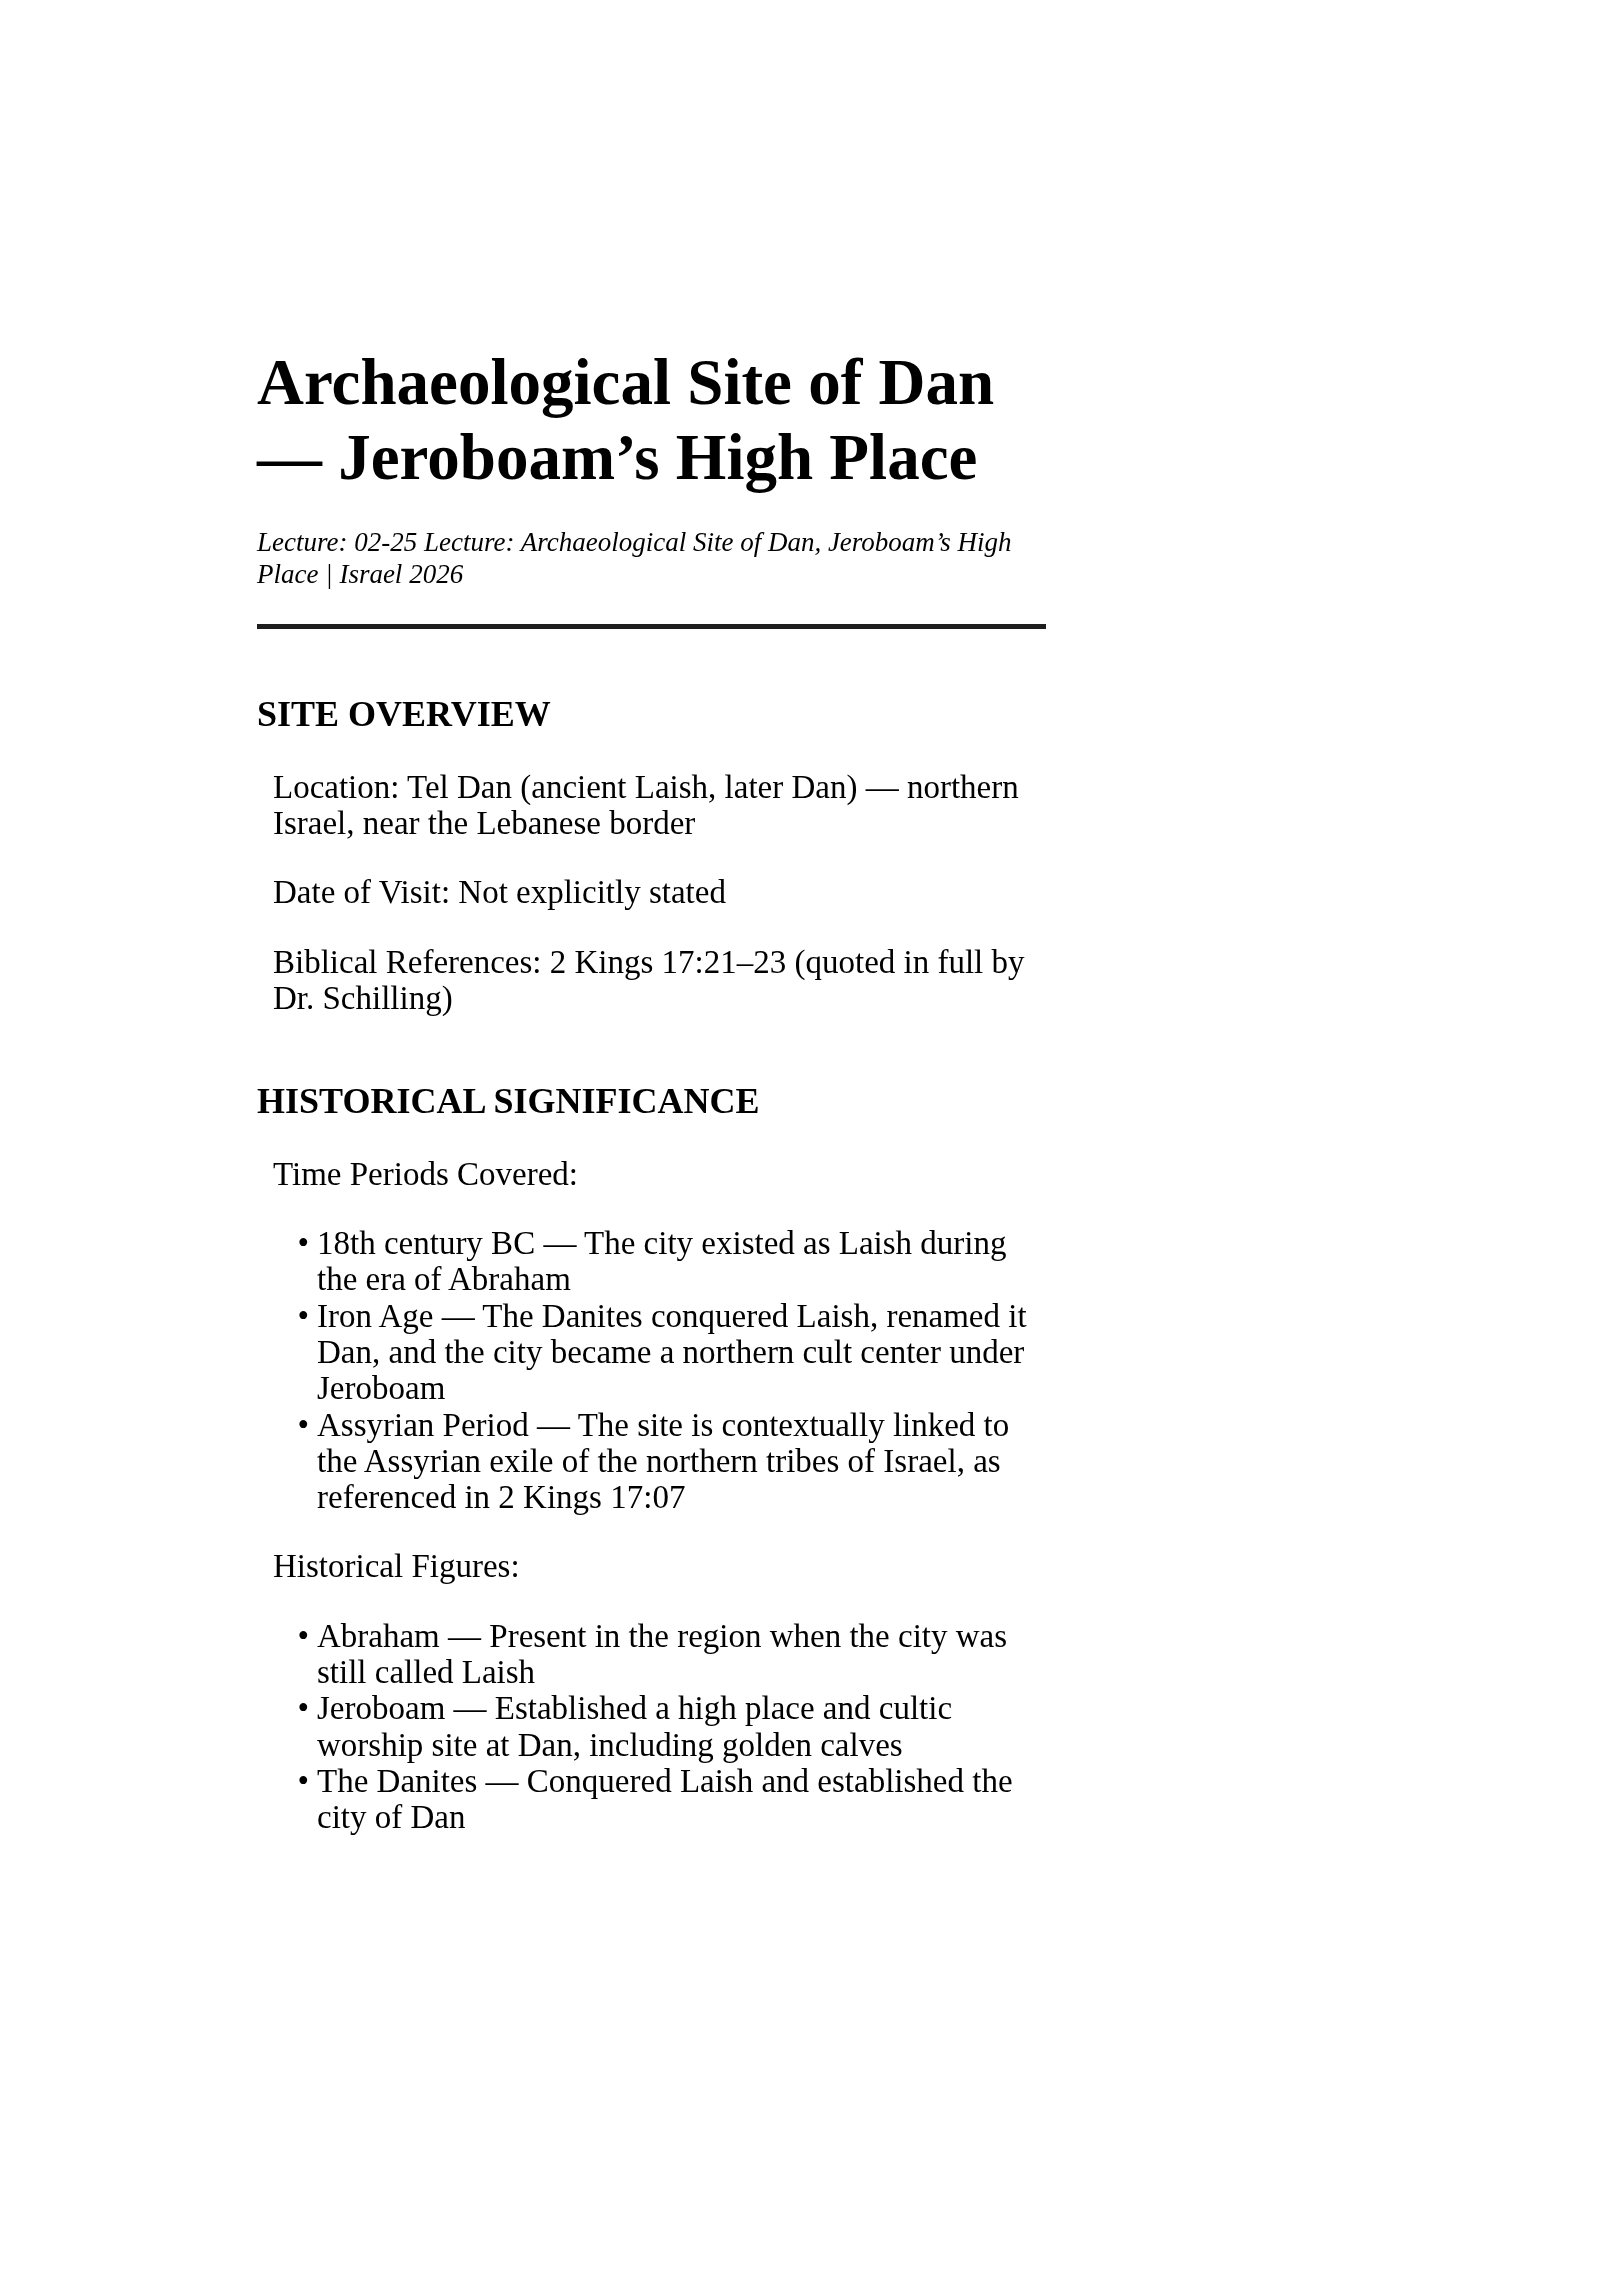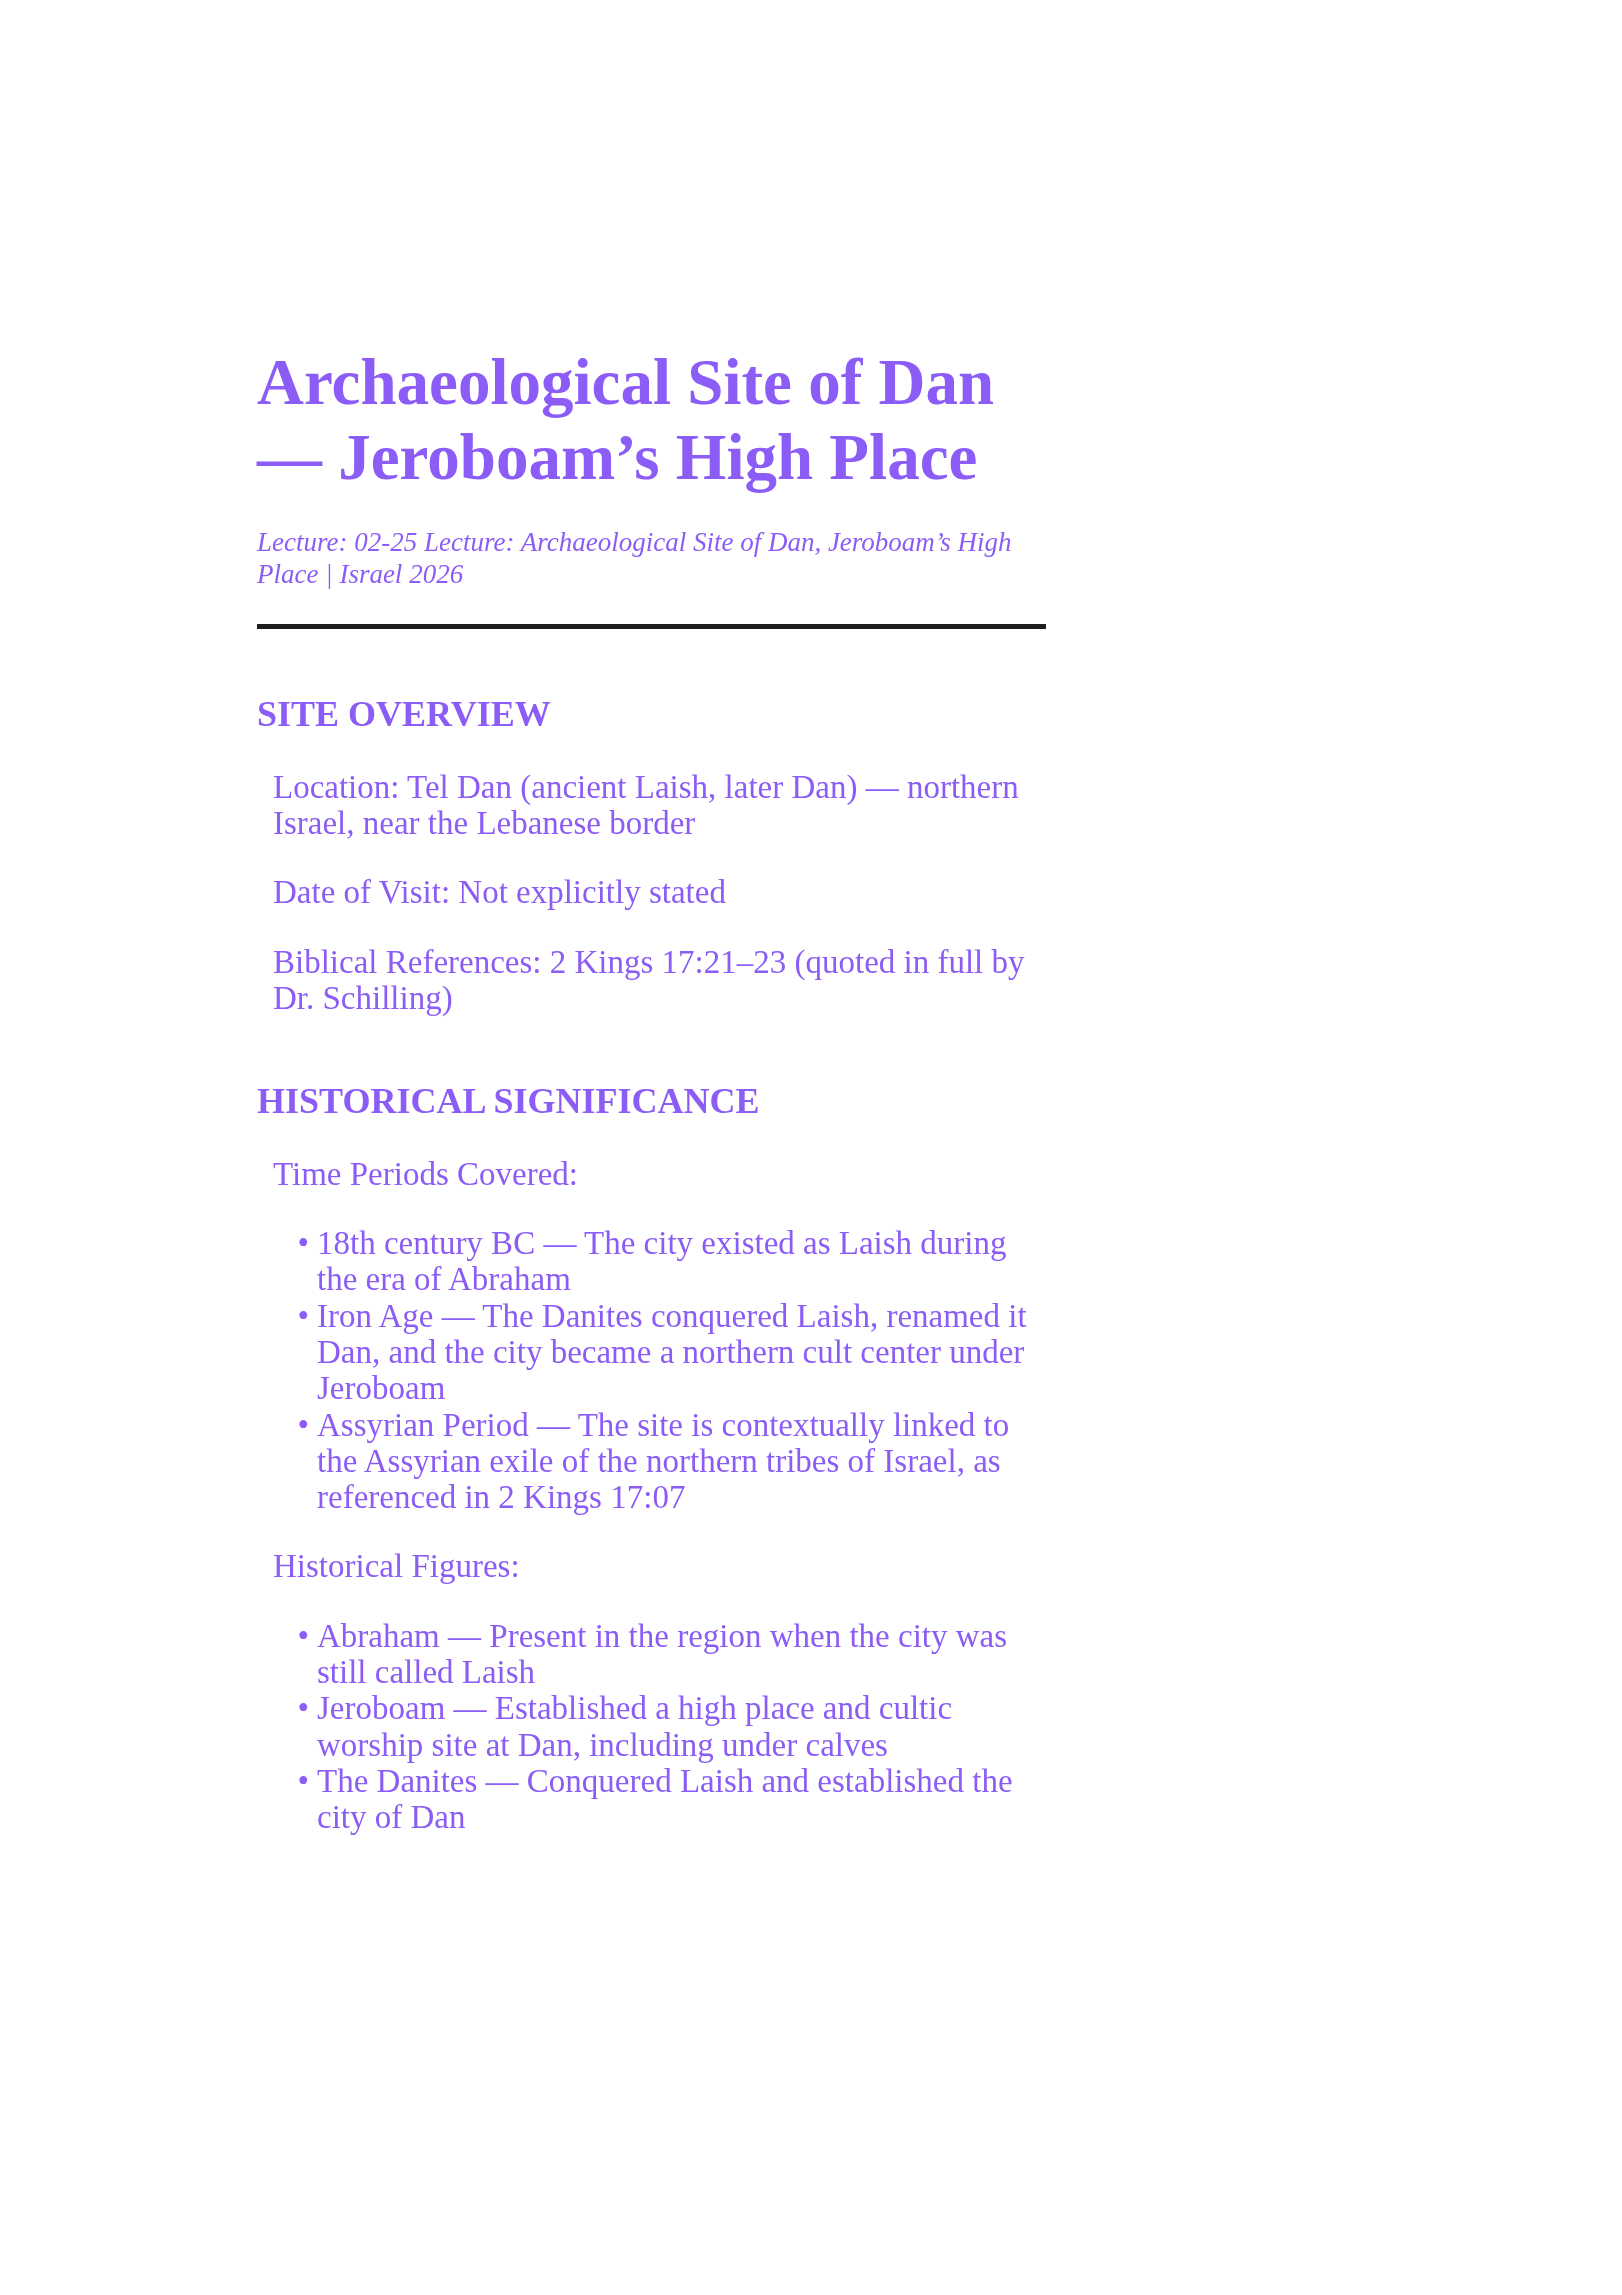--- a/index.html
+++ b/index.html
@@ -6,21 +6,21 @@
     margin: 0;
     padding: 0;
     background: #ffffff;
   }
   .page {
     position: relative;
     width: 1302px;
     height: 2295px;
     box-sizing: border-box;
     background: #ffffff;
-    color: #8b5cf6;
+    color: #000000;
     font-family: "Liberation Serif", "DejaVu Serif", serif;
     font-size: 33px;
     line-height: 1.1;
     padding: 345px 256px 0 257px;
     overflow: hidden;
   }
   h1.doc-title {
     font-size: 65px;
     line-height: 1.15;
     font-weight: bold;
@@ -91,18 +91,18 @@
   <ul class="bullet-list">
     <li>18th century BC — The city existed as Laish during the era of Abraham</li>
     <li>Iron Age — The Danites conquered Laish, renamed it Dan, and the city became a northern cult center under Jeroboam</li>
     <li>Assyrian Period — The site is contextually linked to the Assyrian exile of the northern tribes of Israel, as referenced in 2 Kings 17:07</li>
   </ul>
 
   <p class="body-para">Historical Figures:</p>
 
   <ul class="bullet-list">
     <li>Abraham — Present in the region when the city was still called Laish</li>
-    <li>Jeroboam — Established a high place and cultic worship site at Dan, including under calves</li>
+    <li>Jeroboam — Established a high place and cultic worship site at Dan, including golden calves</li>
     <li>The Danites — Conquered Laish and established the city of Dan</li>
   </ul>
 
 </div>
 
 
 </body></html>

